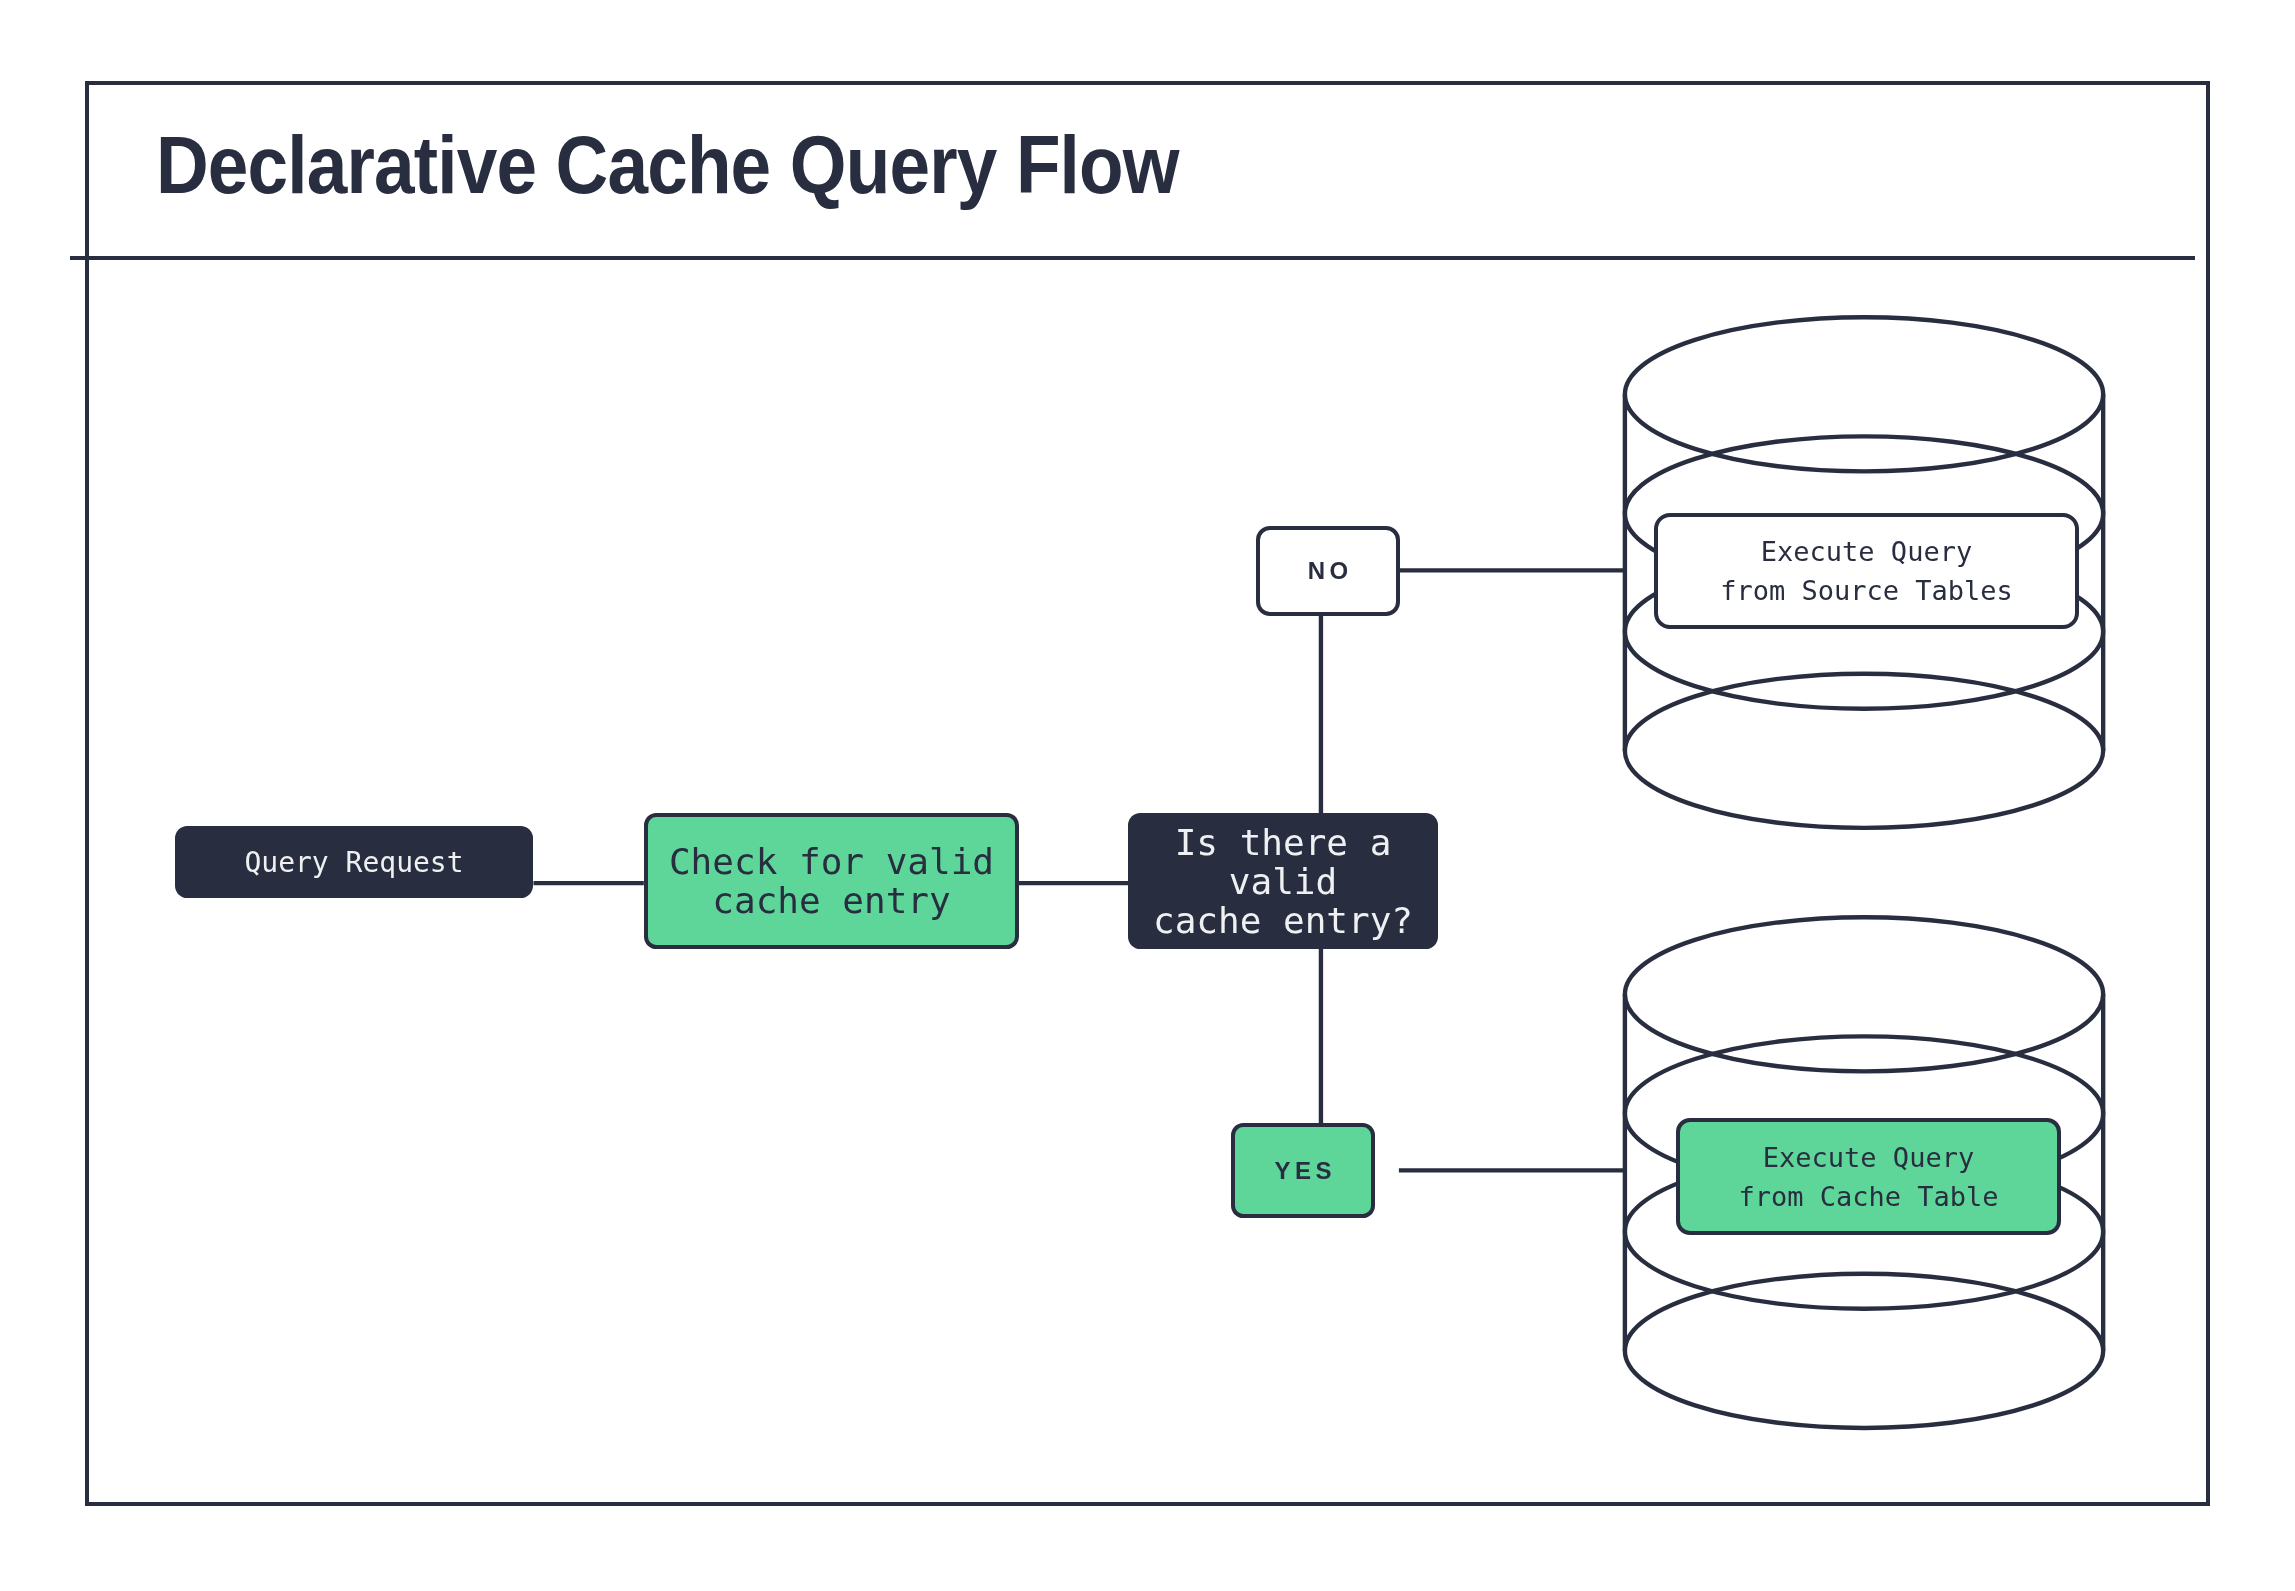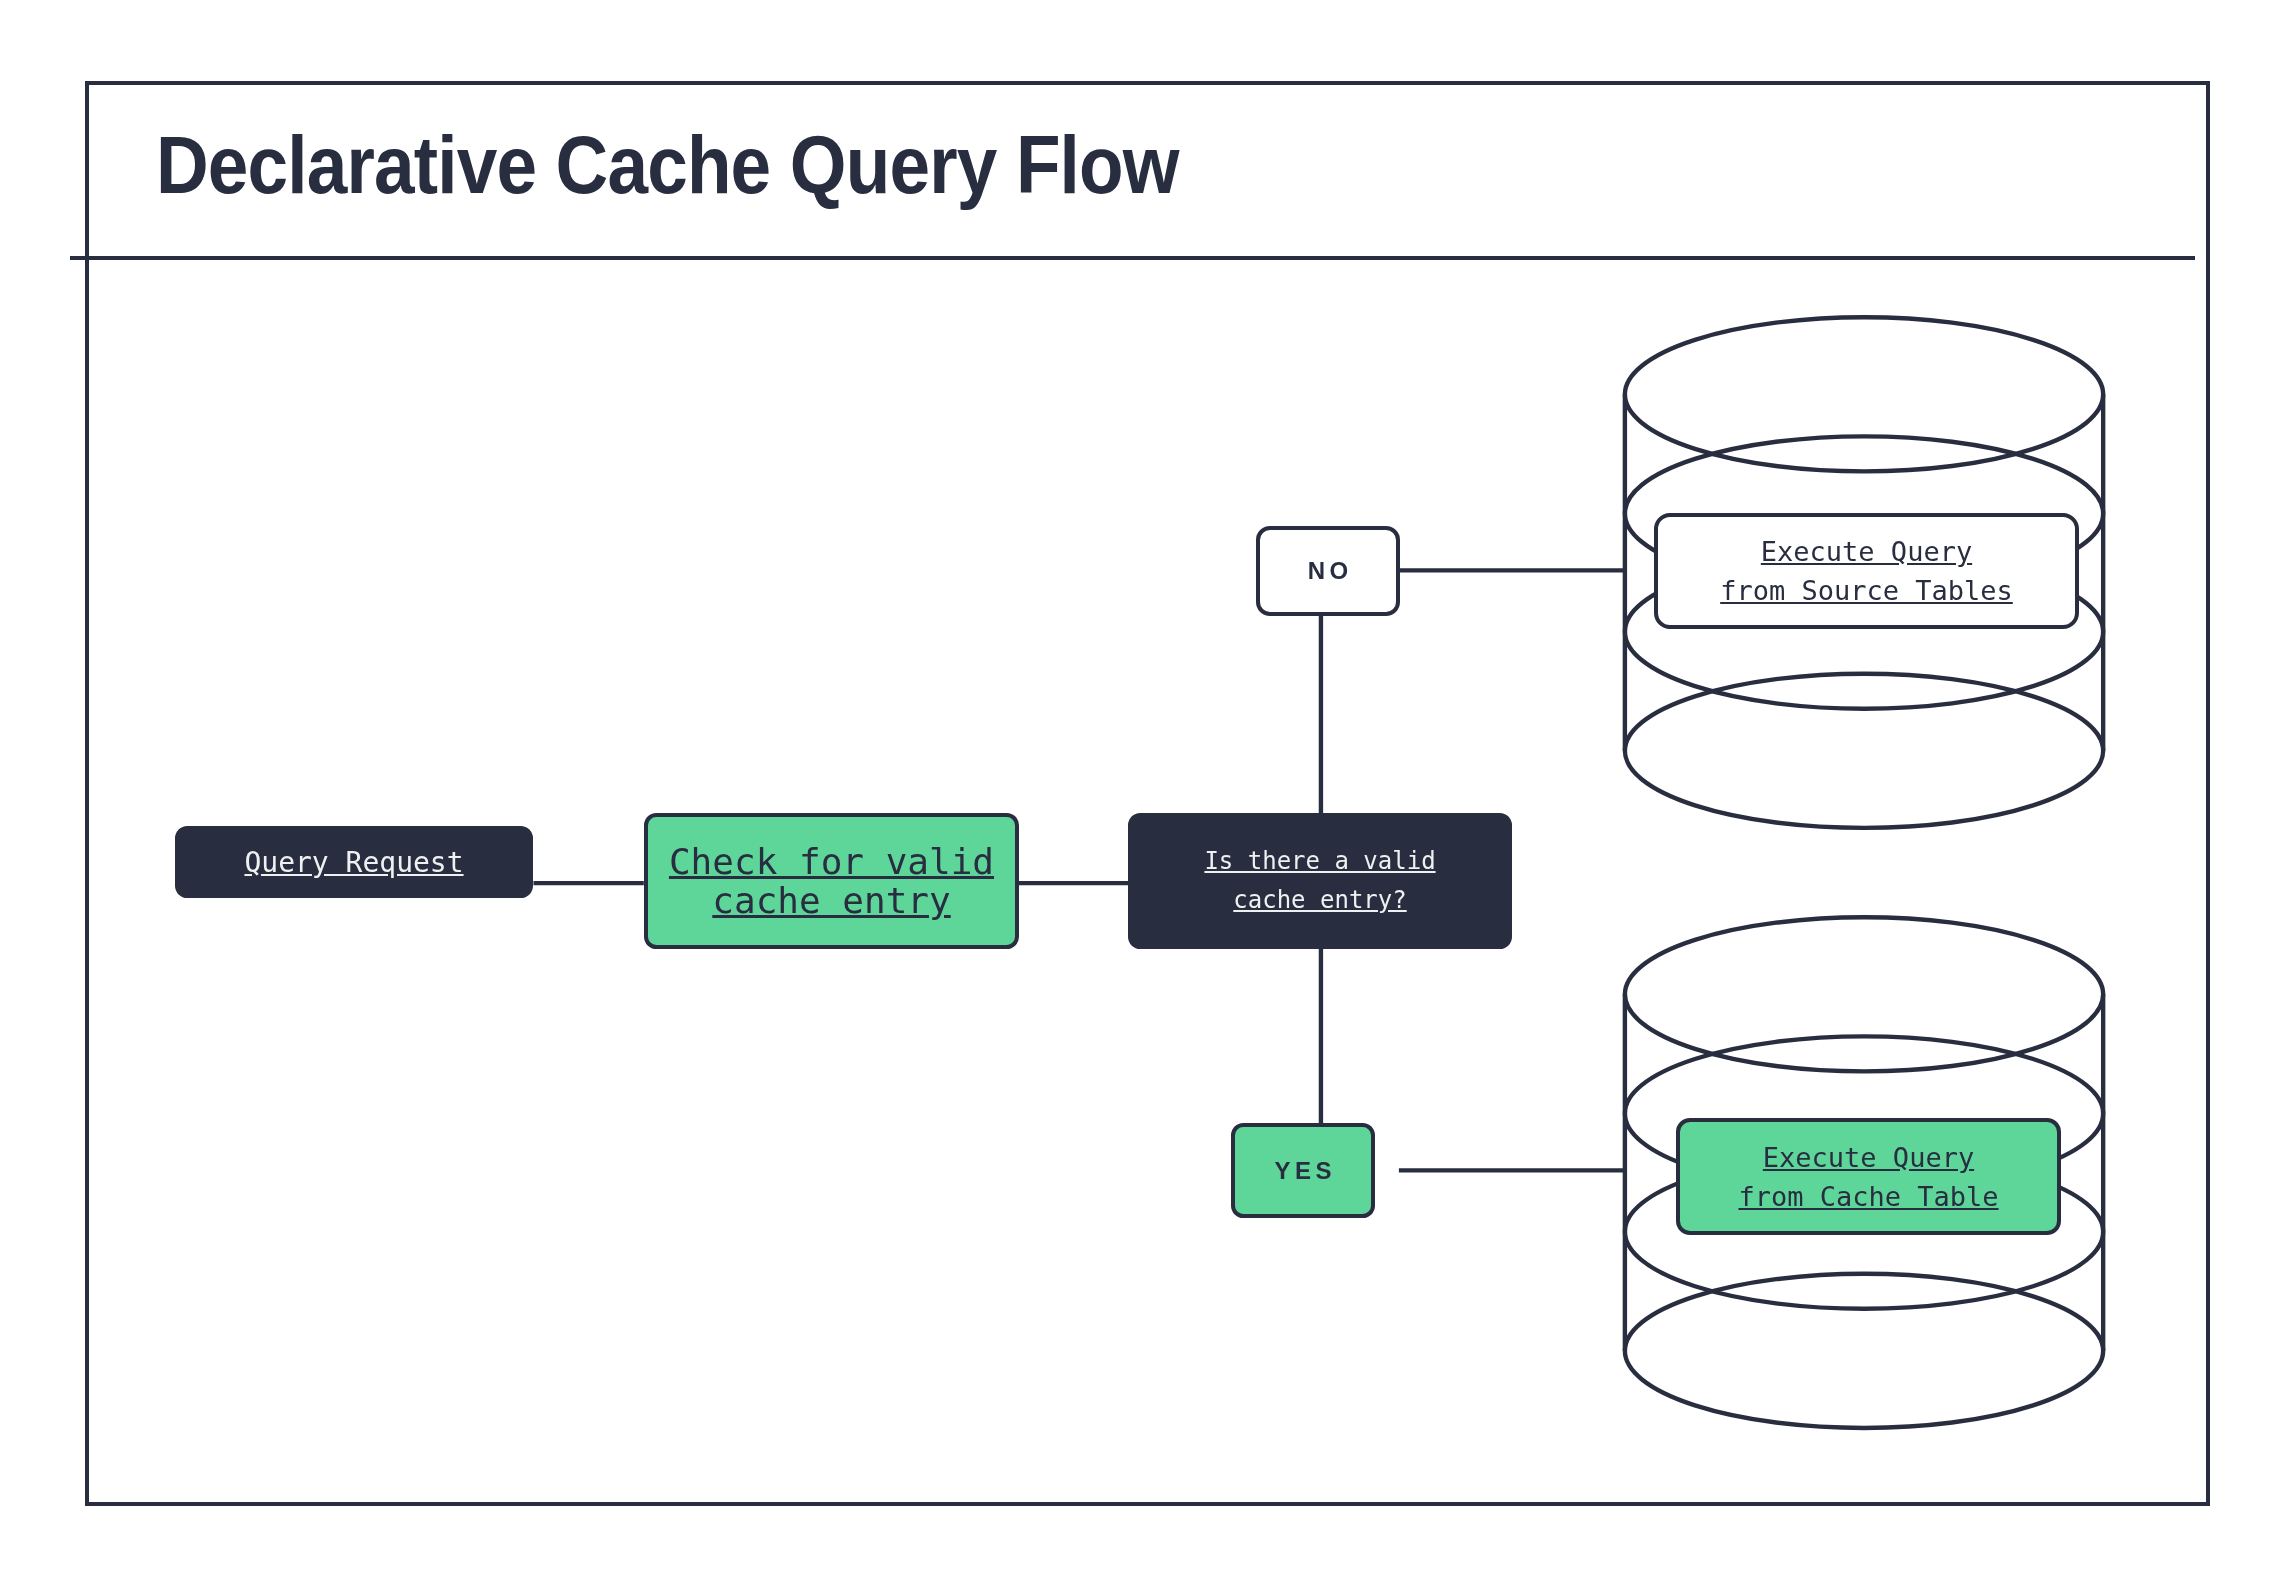--- a/index.html
+++ b/index.html
@@ -61,21 +61,20 @@
     box-sizing: border-box;
     display: flex;
     align-items: center;
     justify-content: center;
     text-align: center;
     z-index: 2;
   }
   .mono {
     font-family: "DejaVu Sans Mono", "Liberation Mono", monospace;
     white-space: pre-line;
-    text-decoration: underline;
   }
   .dark-node {
     background: #282e3f;
     color: #eef0f1;
     border-radius: 12.3px;
   }
   .green-node {
     background: #5ed69a;
     color: #282e3f;
     border: 4.4px solid #282e3f;
@@ -89,21 +88,21 @@
   }
   .branch-label {
     font-family: "Liberation Sans", sans-serif;
     font-weight: 700;
     font-size: 24px;
     letter-spacing: 4.4px;
     text-indent: 4.4px;
   }
   #node-query     { left: 175px;  top: 826px;  width: 358px; height: 72px; font-size: 28px; }
   #node-check     { left: 644px;  top: 813px;  width: 375px; height: 136px; font-size: 36px; line-height: 39px; }
-  #node-decision  { left: 1128px; top: 813px;  width: 384px; height: 136px; font-size: 24px; line-height: 39px; }
+  #node-decision  { left: 1128px; top: 813px;  width: 310px; height: 136px; font-size: 36px; line-height: 39px; }
   #node-no        { left: 1256px; top: 526px;  width: 144px; height: 90px; }
   #node-yes       { left: 1231px; top: 1123px; width: 144px; height: 95px; }
   #node-exec-src  { left: 1654px; top: 513px;  width: 425px; height: 116px; font-size: 27px; line-height: 39px; border-radius: 16px; }
   #node-exec-cache{ left: 1676px; top: 1118px; width: 385px; height: 117px; font-size: 27px; line-height: 39px; border-radius: 14px; }
 </style>
 </head>
 <body>
 
 <div id="canvas">
 

